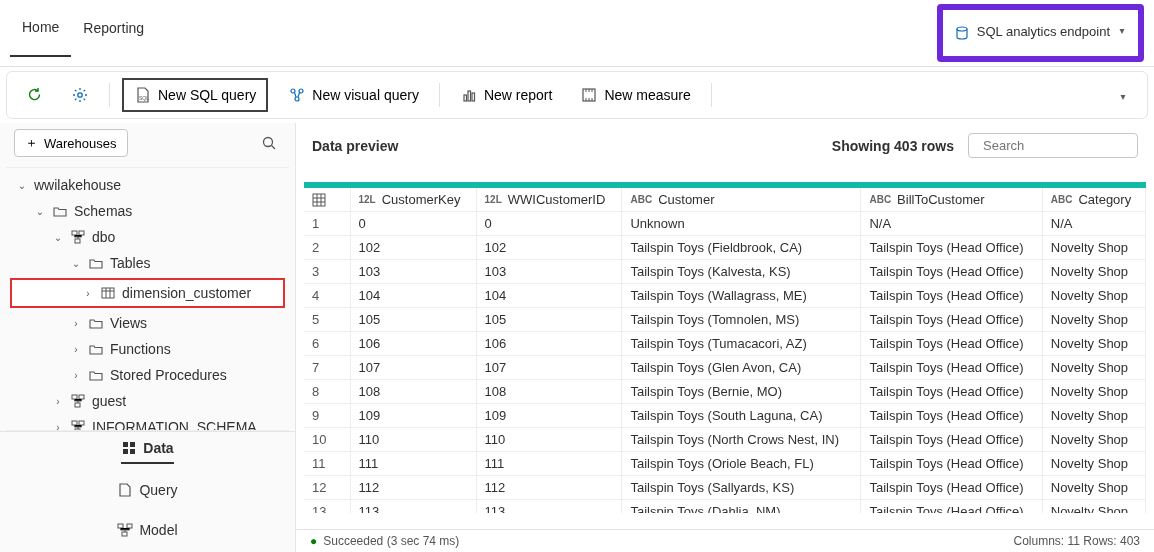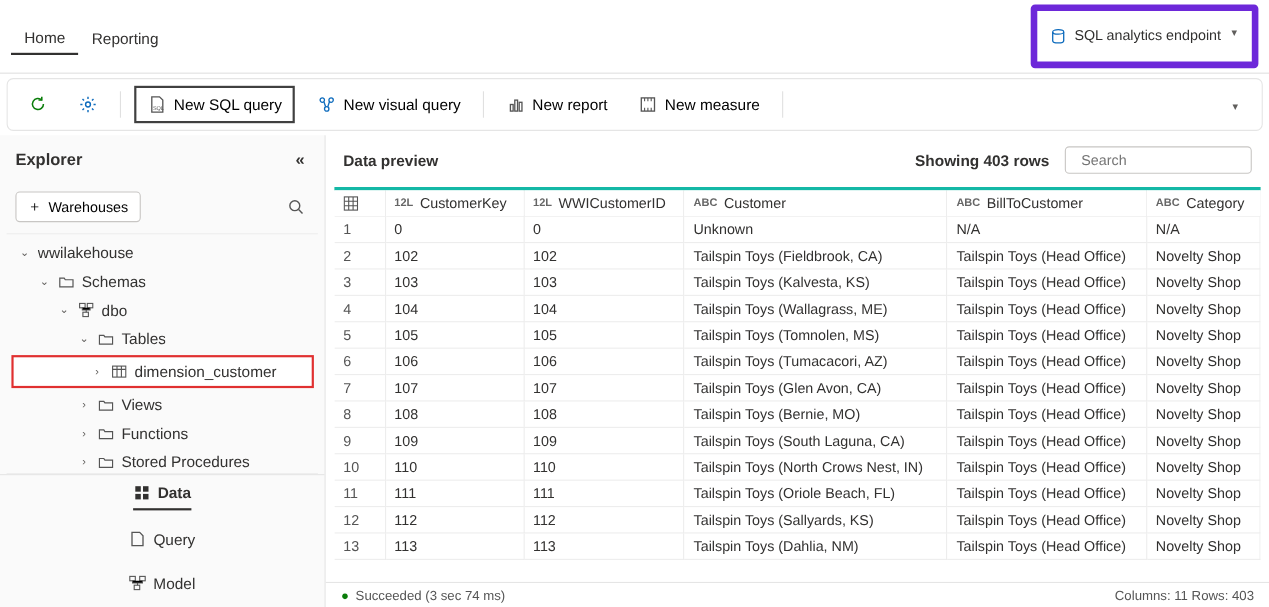--- a/index.html
+++ b/index.html
@@ -1,20 +1,20 @@
 <!DOCTYPE html>
 <html><head>
   <meta charset="utf-8">
   <style>
     * { box-sizing: border-box; margin: 0; padding: 0; font-family: "Segoe UI", sans-serif; }
     body { font-size: 13px; color: #323130; background: #faf9f8; overflow: hidden; }
     .root { display: flex; flex-direction: column; width: 1154px; height: 552px; background: #fff; }
 
     .top-tabs { display: flex; align-items: center; padding: 4px 10px 0; border-bottom: 1px solid #e0e0e0; background: #fff; }
-    .top-tab { padding: 6px 12px 6px; cursor: pointer; color: #323130; font-size: 14px; text-align: center; }
+    .top-tab { padding: 6px 12px 20px; cursor: pointer; color: #323130; font-size: 14px; text-align: center; }
     .top-tab.active { border-bottom: 2px solid #323130; font-weight: 500; }
     .top-right { margin-left: auto; display: flex; align-items: center; }
     .endpoint-dd { display:flex; align-items:flex-start; gap:6px; border:6px solid #6d28d9; padding:14px 10px; border-radius:4px; cursor:pointer; font-size:13px; margin-bottom:4px; }
 
     .toolbar { display:flex; align-items:center; padding:6px 10px; gap:12px; background:#fff; border:1px solid #e5e5e5; border-radius:6px; margin:4px 6px; }
     .tool-btn { display:flex; align-items:center; gap:6px; padding:4px 8px; cursor:pointer; font-size:14px; border:none; background:none; }
     .tool-btn.boxed { border:2px solid #404040; padding:6px 10px; }
     .tool-icon { display:inline-flex; width:18px; height:18px; align-items:center; justify-content:center; }
     .divider { width:1px; height:24px; background:#e0e0e0; }
     .tool-more { margin-left:auto; padding:4px 8px; cursor:pointer; }
@@ -39,21 +39,21 @@
     .btab.active { font-weight:600; border-bottom:2px solid #323130; }
 
     .main { flex:1; display:flex; flex-direction:column; min-width:0; }
     .main-header { display:flex; align-items:center; padding:10px 16px 8px; gap:12px; }
     .preview-title { font-weight:600; font-size:14px; }
     .main-header-right { margin-left:auto; display:flex; align-items:center; gap:14px; }
     .row-count { font-weight:600; font-size:14px; }
     .search-input { display:flex; align-items:center; border:1px solid #c8c6c4; border-radius:4px; padding:4px 8px; gap:6px; width:170px; }
     .search-input input { border:none; outline:none; font-size:13px; flex:1; background:transparent; }
 
-    .grid-wrap { flex:1; overflow:auto; border-top:3px solid #14b8a6; margin:4px 8px; }
+    .grid-wrap { flex:1; overflow:auto; border-top:6px solid #14b8a6; margin:16px 8px; }
     table { border-collapse:collapse; width:100%; font-size:13px; }
     th, td { border-bottom:1px solid #ededed; border-right:1px solid #ededed; padding:4px 8px; text-align:left; white-space:nowrap; height:23px; }
     th { font-weight:400; color:#323130; background:#fff; position:sticky; top:0; }
     .th-inner { display:flex; align-items:center; gap:6px; }
     .type-tag { font-size:10px; font-weight:600; color:#666; }
     .col-icon { width:30px; text-align:center; }
     .rownum { color:#555; width:46px; }
 
     .status { display:flex; align-items:center; padding:4px 14px; font-size:12px; color:#555; border-top:1px solid #e5e5e5; }
     .status-right { margin-left:auto; }
@@ -143,26 +143,20 @@
     </button>
     <div class="divider"></div>
     <div class="tool-more">
       <span class="chev">▾</span>
     </div>
   </div>
 
   <div class="body">
 
     <div class="explorer">
-      <div class="explorer-header">
-        <span>Explorer</span>
-        <span class="collapse-btn">
-          <span>«</span>
-        </span>
-      </div>
       <div class="explorer-actions">
         <button class="wh-btn">
           <span>＋</span>
           <span>Warehouses</span>
         </button>
         <span class="search-btn">
           <svg width="16" height="16" viewBox="0 0 16 16">
               <circle cx="7" cy="7" r="4.5" fill="none" stroke="#555" stroke-width="1.3"></circle>
               <path d="M10.5 10.5L14 14" stroke="#555" stroke-width="1.3"></path>
             </svg>

